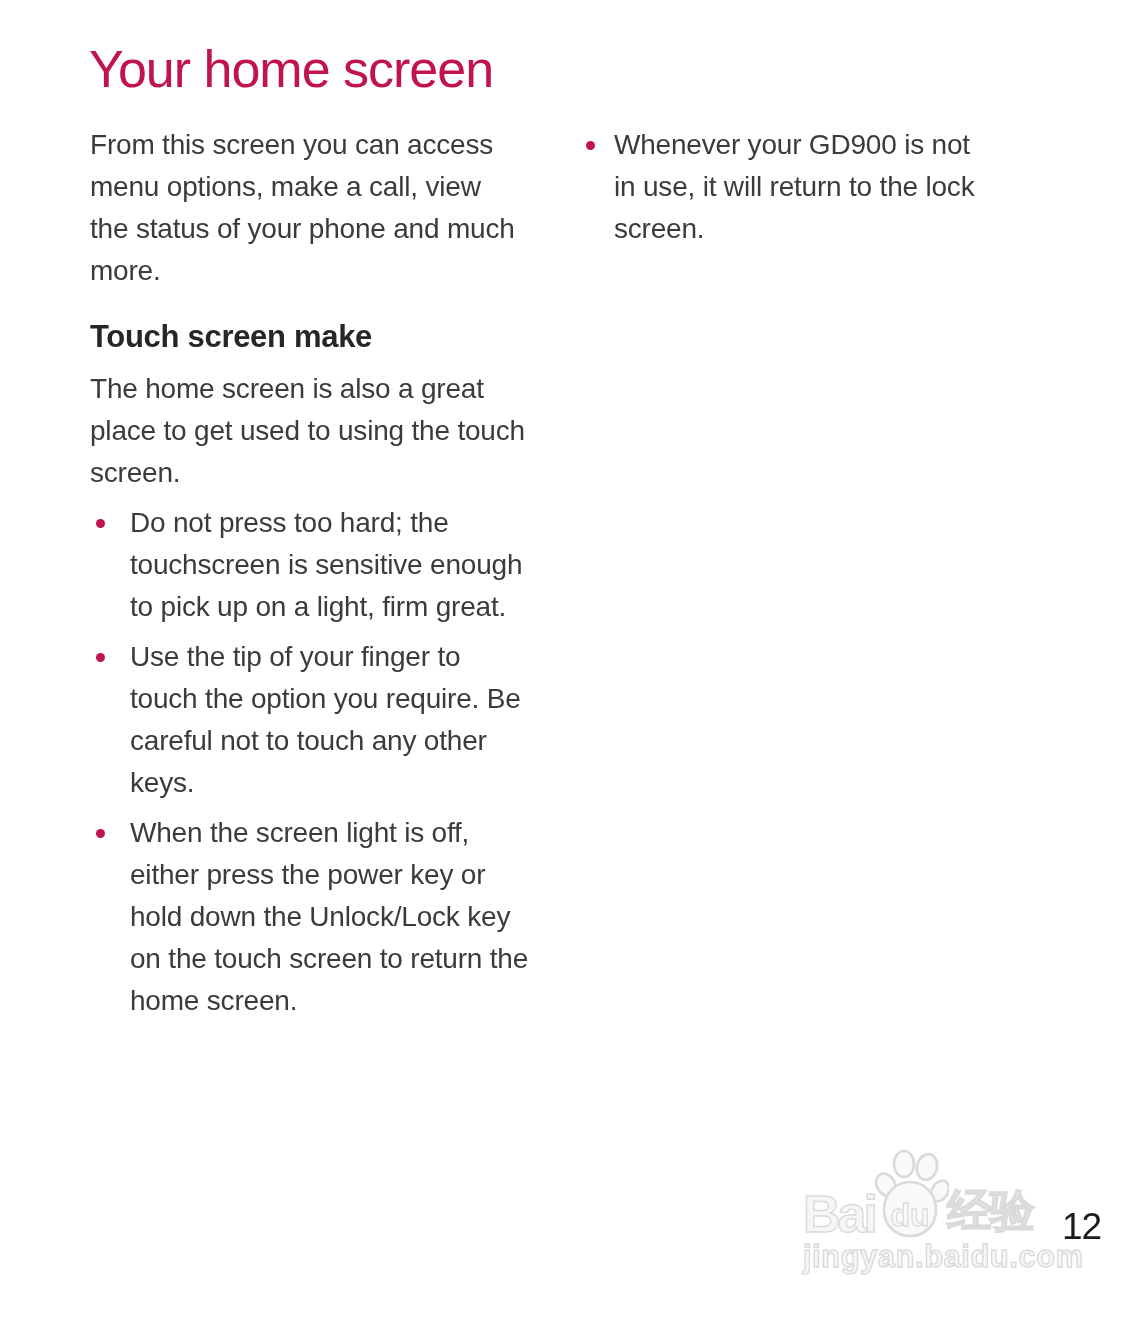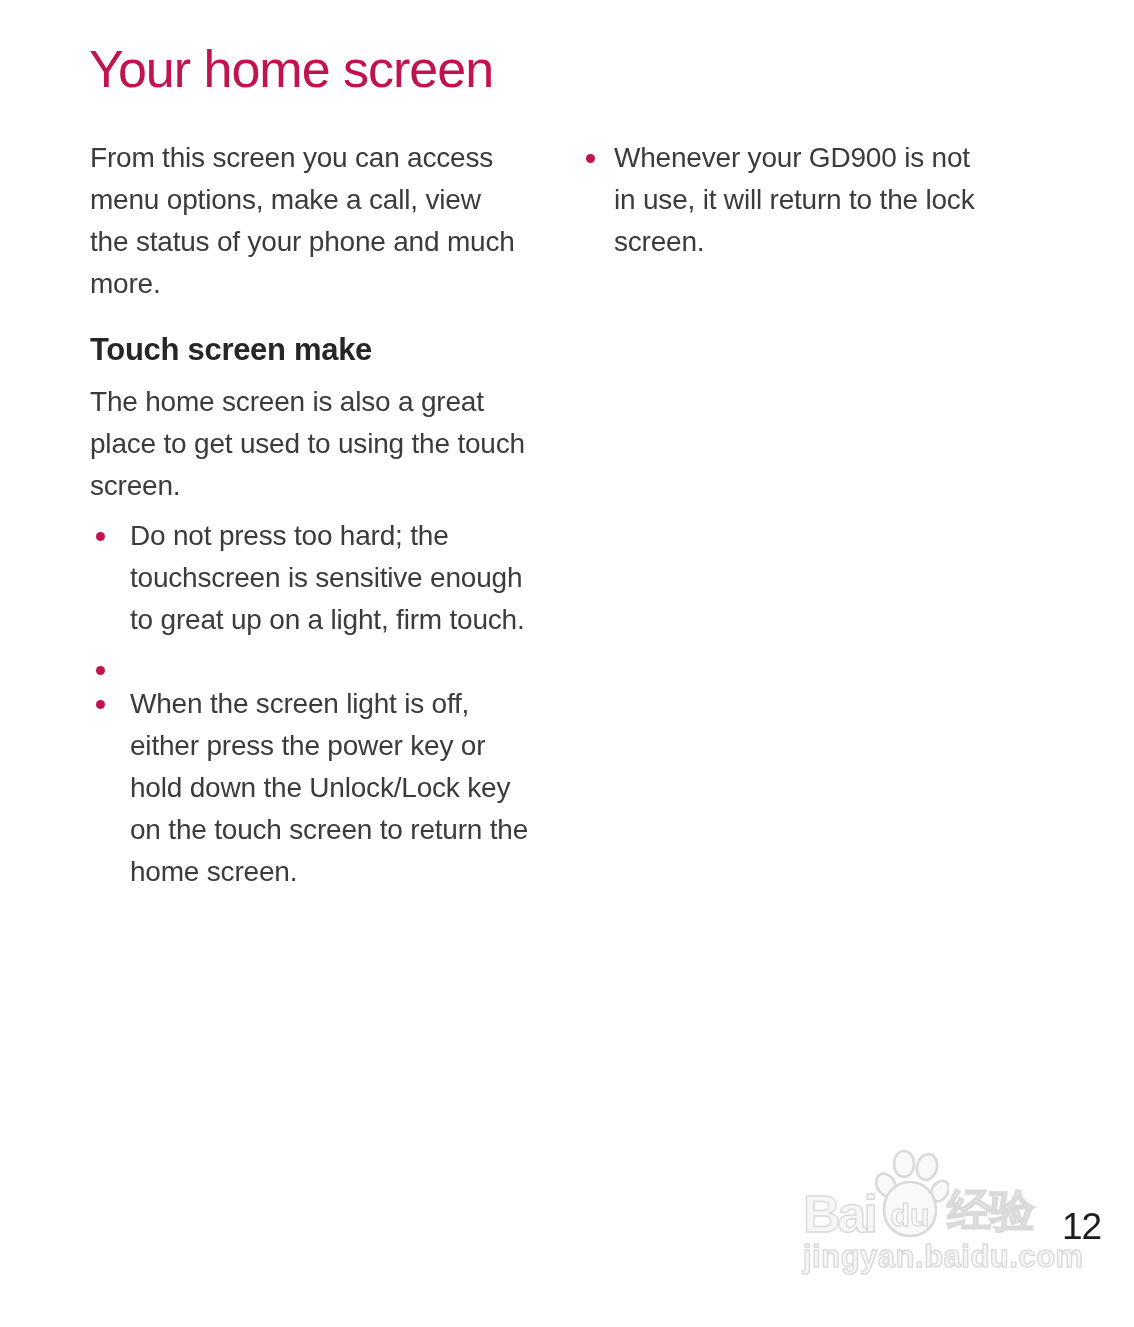--- a/index.html
+++ b/index.html
@@ -22,21 +22,21 @@
     margin: 0;
     font-size: 52px;
     line-height: 1.15;
     font-weight: 400;
     letter-spacing: -1px;
     color: #C1134F;
   }
   .content {
     position: absolute;
     left: 90px;
-    top: 137px;
+    top: 124px;
     width: 982px;
     display: flex;
     justify-content: flex-end;
   }
   .col-left {
     flex: none;
     width: 458px;
   }
   .col-right {
     flex: 1;
@@ -148,24 +148,28 @@
 
       <p class="body">The home screen is also a great
 place to get used to using the touch
 screen.</p>
 
       <div class="bullets">
         <div class="bullet-item">
           <span class="bullet-dot"></span>
           <span class="body">Do not press too hard; the
 touchscreen is sensitive enough
-to great up on a light, firm touch.</span>
-        </div>
-        <div class="bullet-item">
-          <span class="bullet-dot"></span>
+to pick up on a light, firm great.</span>
+        </div>
+        <div class="bullet-item">
+          <span class="bullet-dot"></span>
+          <span class="body">Use the tip of your finger to
+touch the option you require. Be
+careful not to touch any other
+keys.</span>
         </div>
         <div class="bullet-item">
           <span class="bullet-dot"></span>
           <span class="body">When the screen light is off,
 either press the power key or
 hold down the Unlock/Lock key
 on the touch screen to return the
 home screen.</span>
         </div>
       </div>

